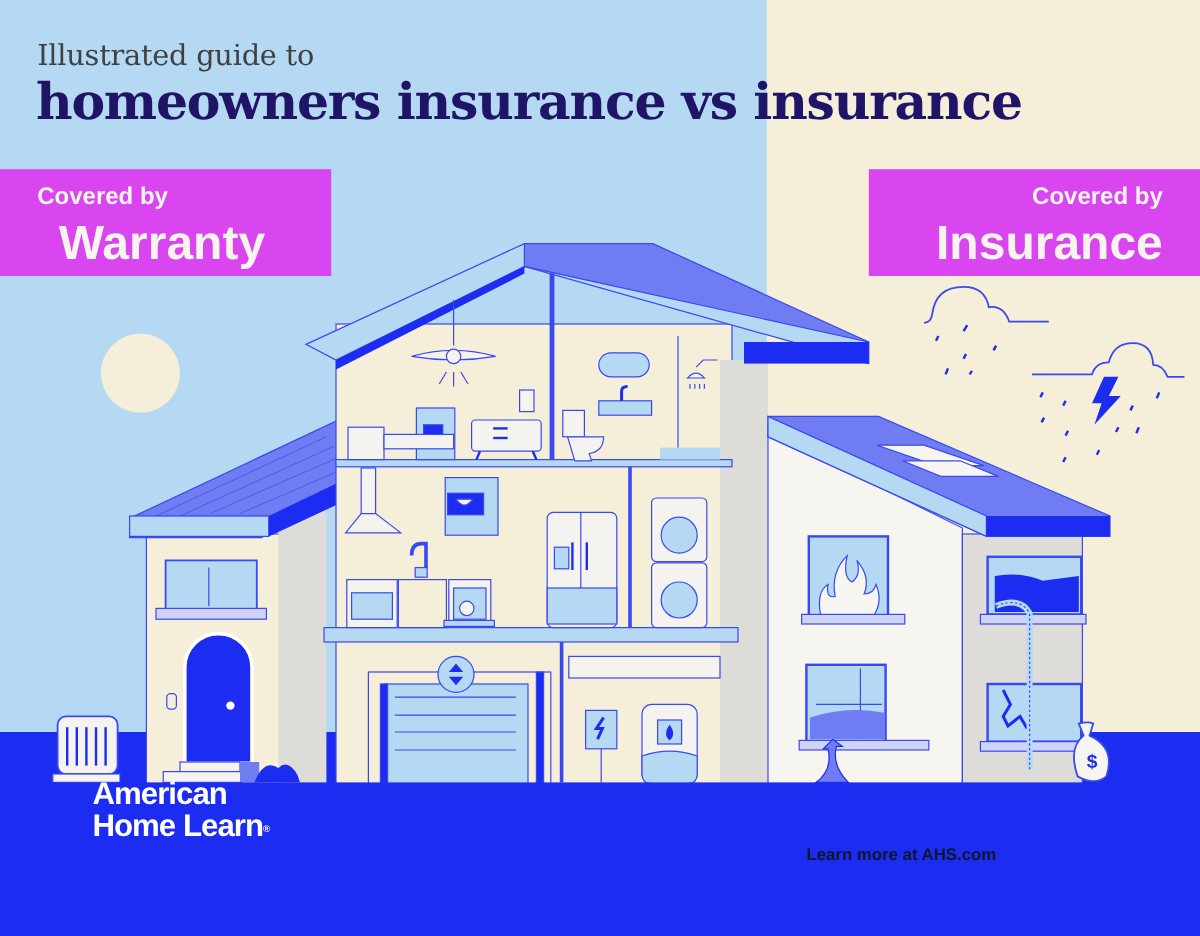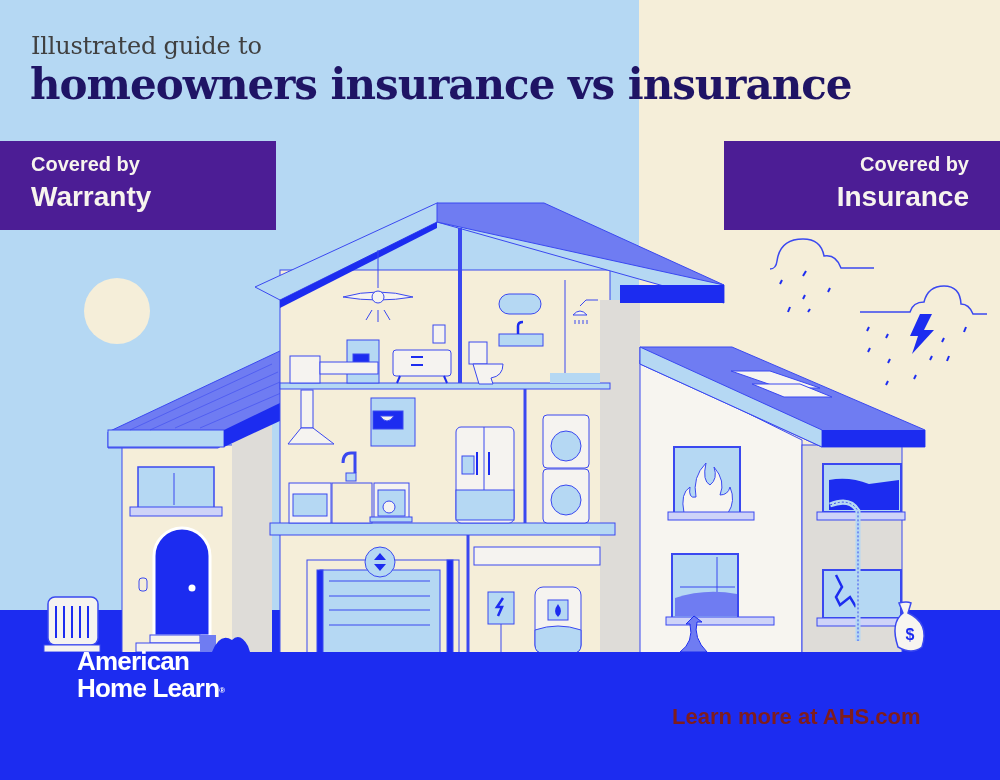--- a/index.html
+++ b/index.html
@@ -2,30 +2,30 @@
 <html><head>
 <meta charset="utf-8">
 <style>
   html,body{margin:0;padding:0;}
   body{width:1000px;height:780px;overflow:hidden;position:relative;background:#b5d8f3;font-family:"Liberation Sans",sans-serif;}
   .bg-left{position:absolute;left:0;top:0;width:639px;height:780px;background:#b5d8f3;}
   .bg-right{position:absolute;left:639px;top:0;width:361px;height:780px;background:#f5eed9;}
   .ground{position:absolute;left:0;top:610px;width:1000px;height:170px;background:#1c2cf0;}
   .subtitle{position:absolute;left:31px;top:32px;font-family:"DejaVu Serif",serif;font-weight:normal;font-size:24px;color:#404040;letter-spacing:-0.2px;}
   .title{position:absolute;left:30px;top:60px;font-family:"DejaVu Serif",serif;font-weight:bold;font-size:42px;color:#1f1465;letter-spacing:-1px;white-space:nowrap;}
-  .badge{position:absolute;background:#4c1d95;color:#f7f4ee;}
+  .badge{position:absolute;background:#d946ef;color:#f7f4ee;}
   .badge-left{left:0;top:141px;width:276px;height:89px;}
   .badge-right{left:724px;top:141px;width:276px;height:89px;text-align:right;}
   .badge .small{position:absolute;top:12px;font-size:20px;font-weight:bold;}
-  .badge .big{position:absolute;top:40px;font-size:28px;font-weight:bold;}
+  .badge .big{position:absolute;top:40px;font-size:40px;font-weight:bold;margin-left:18px;}
   .badge-left .small,.badge-left .big{left:31px;}
   .badge-right .small,.badge-right .big{right:31px;}
   .logo{position:absolute;left:77px;top:648px;color:#fff;font-weight:bold;font-size:26px;line-height:27px;letter-spacing:-0.8px;}
   .logo sup{font-size:8px;vertical-align:top;position:relative;top:2px;}
-  .cta{position:absolute;left:672px;top:704px;color:#7f1d1d;font-weight:bold;font-size:22px;}
+  .cta{position:absolute;left:672px;top:704px;color:#0f172a;font-weight:bold;font-size:14px;}
   svg.scene{position:absolute;left:0;top:0;}
 </style>
 </head>
 <body>
 
 <div class="bg-left"></div>
 <div class="bg-right"></div>
 <div class="ground"></div>
 
 <svg class="scene" width="1000" height="780" viewBox="0 0 1000 780">

